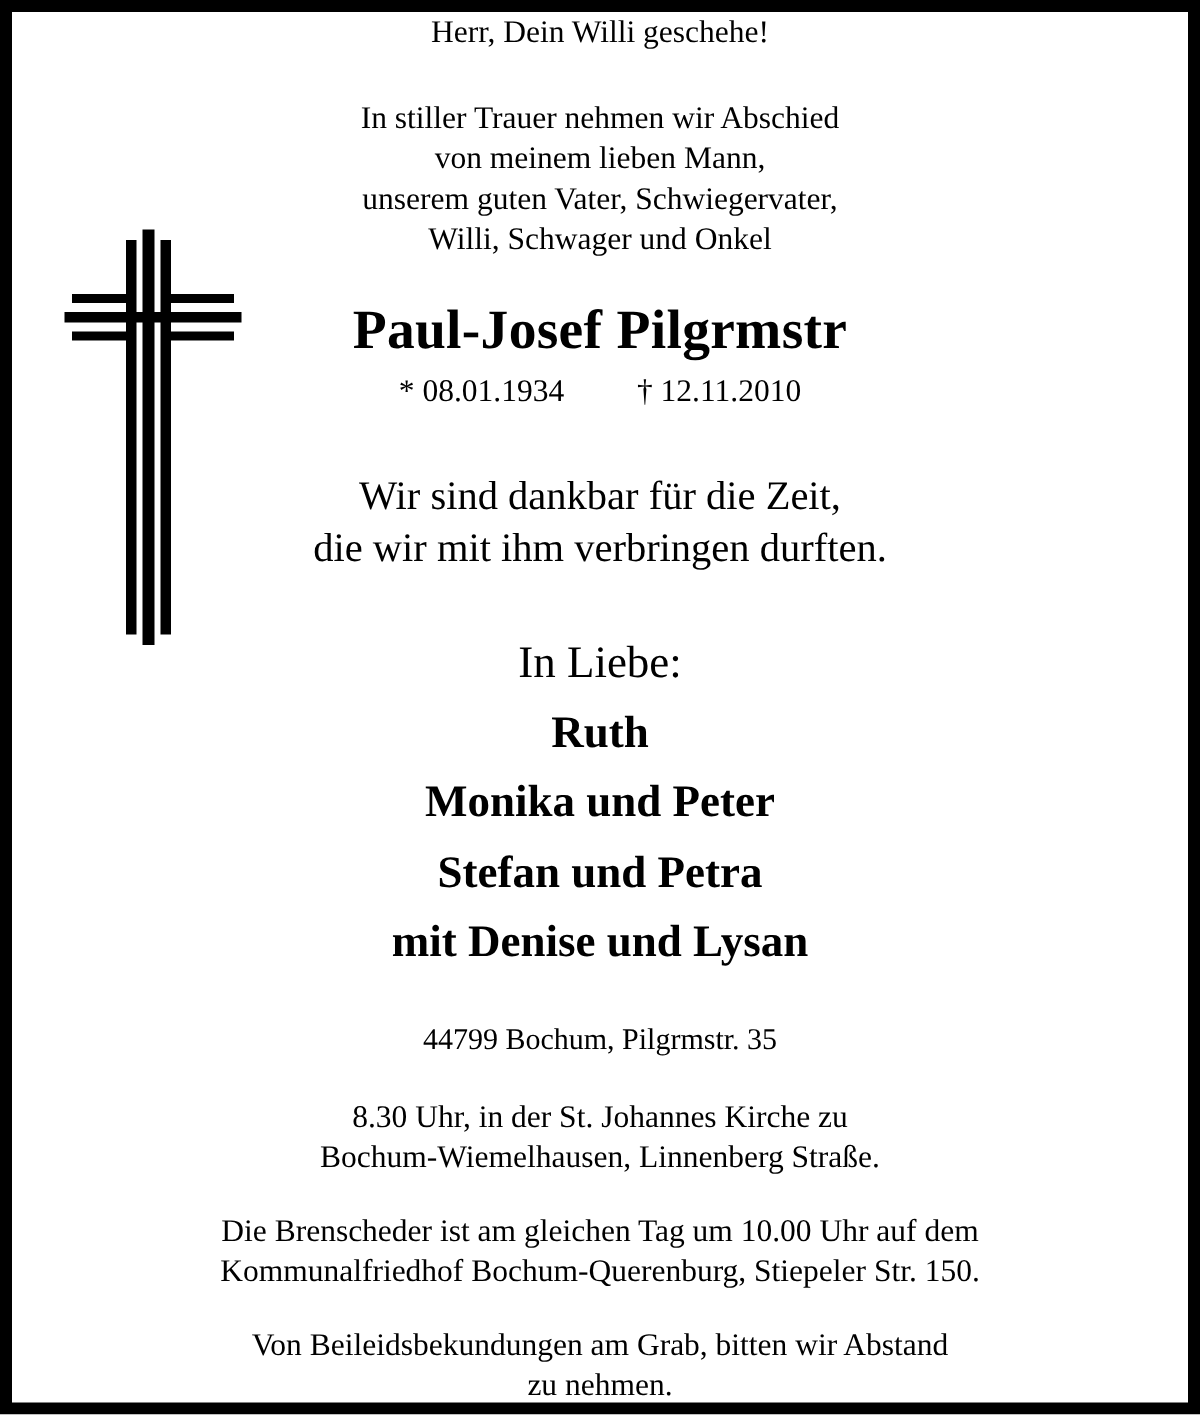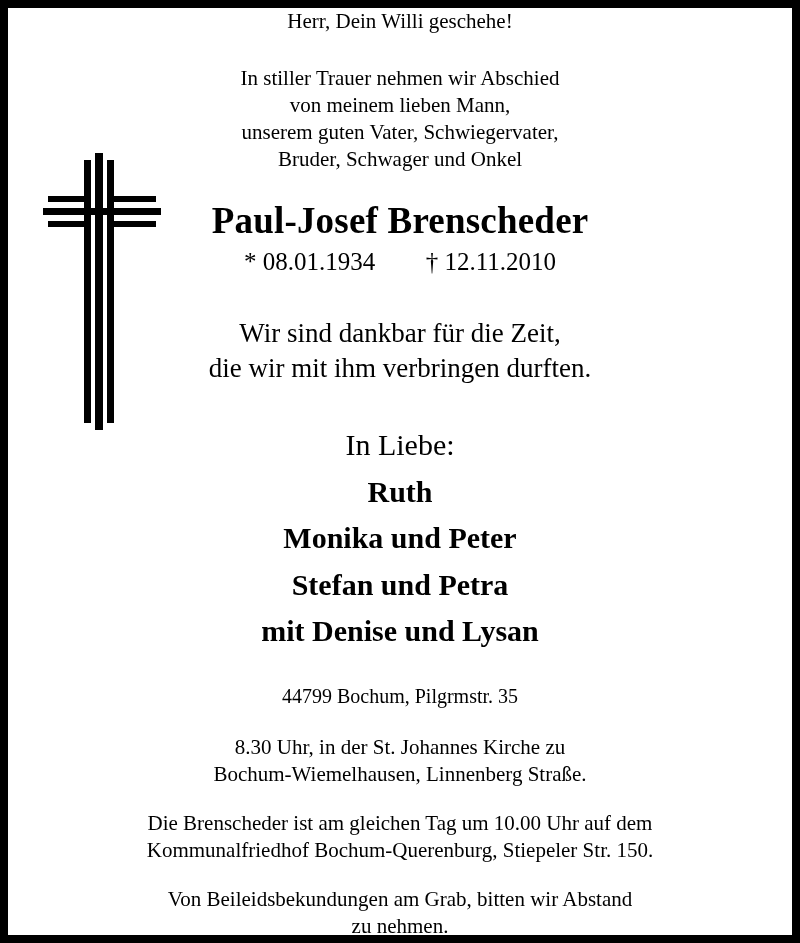--- a/index.html
+++ b/index.html
@@ -72,21 +72,21 @@
   .deceased-name {
     margin-top: 27px;
     font-size: 37px;
     font-weight: bold;
     letter-spacing: 0.2px;
     line-height: 1.12;
   }
 
   .dates {
     margin-top: 6px;
-    font-size: 25px;
+    font-size: 21px;
   }
   .dates .gap {
     display: inline-block;
     width: 38px;
   }
 
   .block-thanks {
     margin-top: 40px;
     font-size: 27px;
   }
@@ -156,24 +156,24 @@
     <div class="content">
 
       <div class="block-verse">
         <div class="line">Herr, Dein Willi geschehe!</div>
       </div>
 
       <div class="block-intro">
         <div class="line">In stiller Trauer nehmen wir Abschied</div>
         <div class="line">von meinem lieben Mann,</div>
         <div class="line">unserem guten Vater, Schwiegervater,</div>
-        <div class="line">Bruder, Schwager und Onkel</div>
-      </div>
-
-      <div class="deceased-name">Paul-Josef Brenscheder</div>
+        <div class="line">Willi, Schwager und Onkel</div>
+      </div>
+
+      <div class="deceased-name">Paul-Josef Pilgrmstr</div>
 
       <div class="dates">
         <span>*</span>
         <span>08.01.1934</span>
         <span class="gap"></span>
         <span>†</span>
         <span>12.11.2010</span>
       </div>
 
       <div class="block-thanks">

